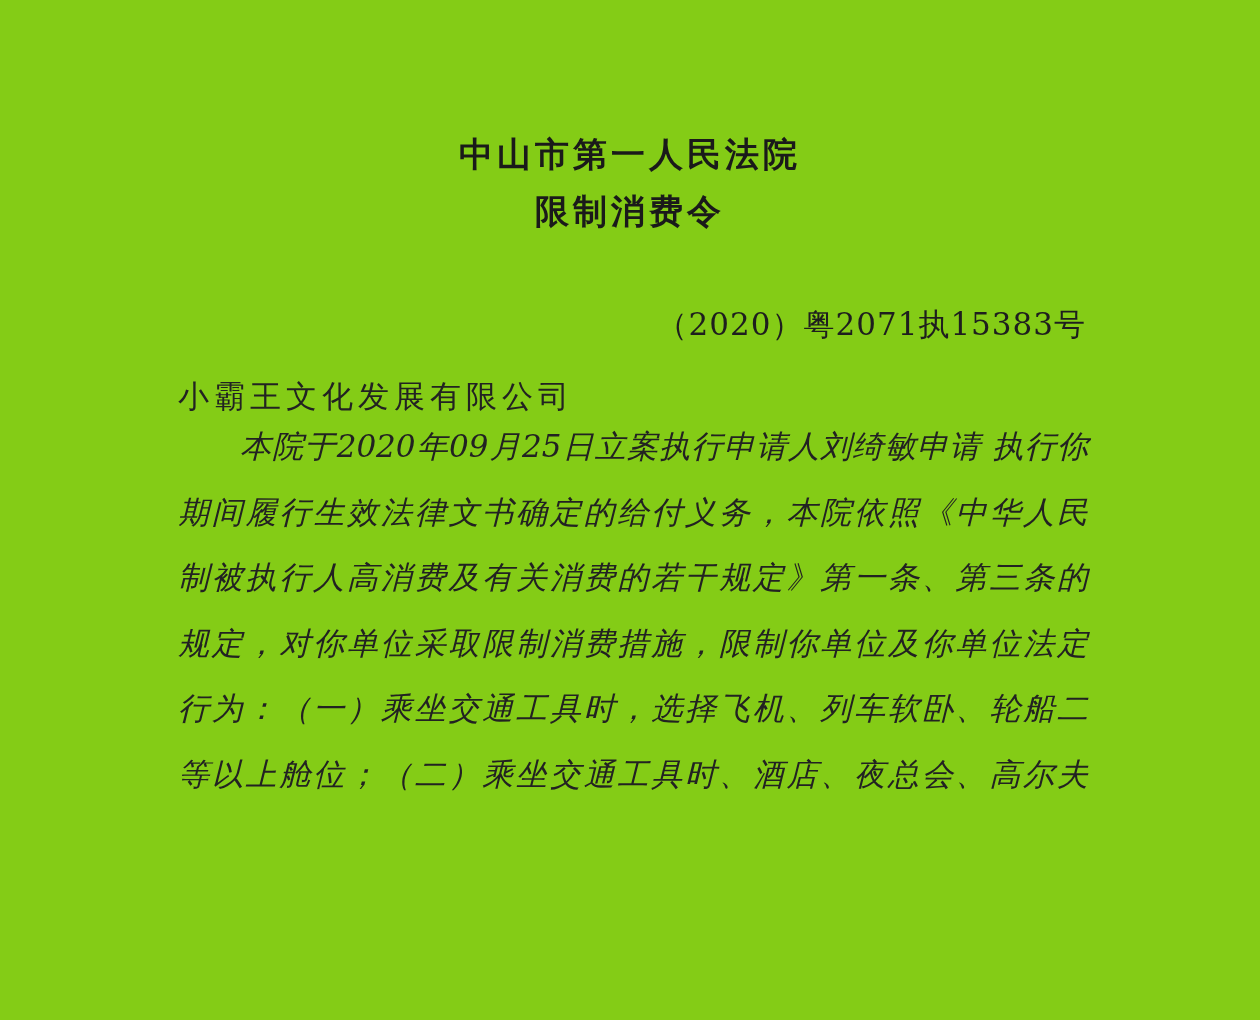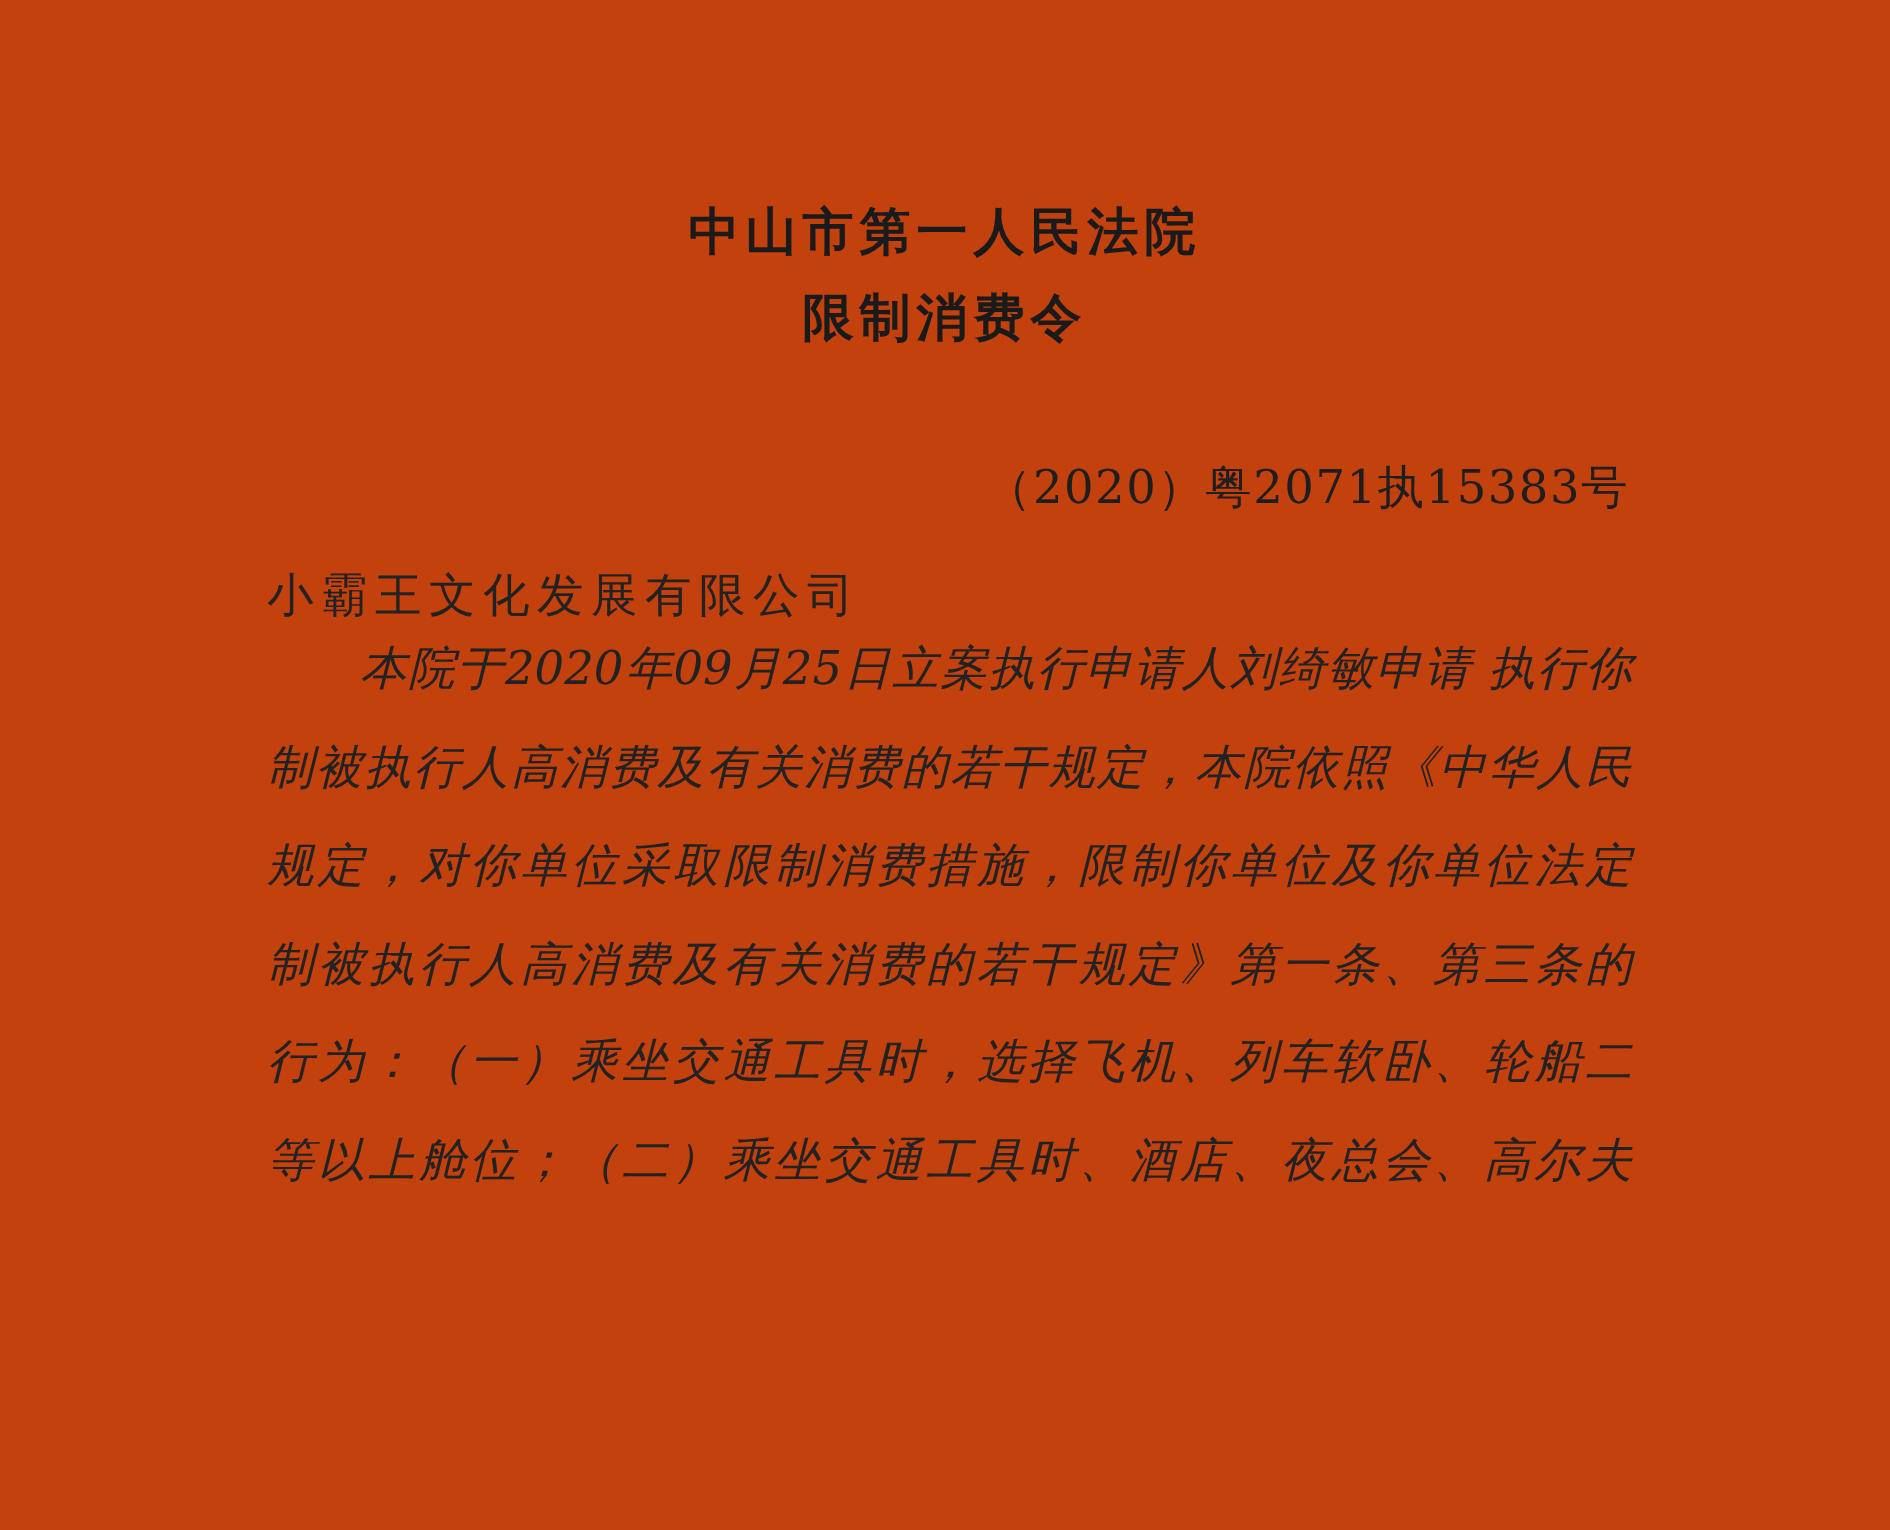--- a/index.html
+++ b/index.html
@@ -12,21 +12,21 @@
       height: 1020px;
       position: relative;
       overflow: hidden;
       color: #222;
       font-family: "DejaVu Serif", "Liberation Serif", serif;
     }
     .page {
       position: absolute;
       left: 0; top: 0;
       width: 1260px; height: 1020px;
-      background: #c2410c;
+      background: #84cc16;
     }
     .title {
       position: absolute;
       left: 0;
       width: 1260px;
       text-align: center;
       font-weight: bold;
       font-size: 34px;
       letter-spacing: 4px;
       color: #1a1a1a;
@@ -79,19 +79,19 @@
 <div class="page">
   <div class="title l1">中山市第一人民法院</div>
   <div class="title l2">限制消费令</div>
 
   <div class="case-no">（2020）粤2071执15383号</div>
 
   <div class="addressee">小霸王文化发展有限公司</div>
 
   <div class="body-lines">
     <div class="body-line indent">本院于2020年09月25日立案执行申请人刘绮敏申请 执行你</div>
-    <div class="body-line">制被执行人高消费及有关消费的若干规定，本院依照《中华人民</div>
+    <div class="body-line">期间履行生效法律文书确定的给付义务，本院依照《中华人民</div>
+    <div class="body-line">制被执行人高消费及有关消费的若干规定》第一条、第三条的</div>
     <div class="body-line">规定，对你单位采取限制消费措施，限制你单位及你单位法定</div>
-    <div class="body-line">制被执行人高消费及有关消费的若干规定》第一条、第三条的</div>
     <div class="body-line">行为：（一）乘坐交通工具时，选择飞机、列车软卧、轮船二</div>
     <div class="body-line">等以上舱位；（二）乘坐交通工具时、酒店、夜总会、高尔夫</div>
   </div>
 </div>
 
 </body></html>

